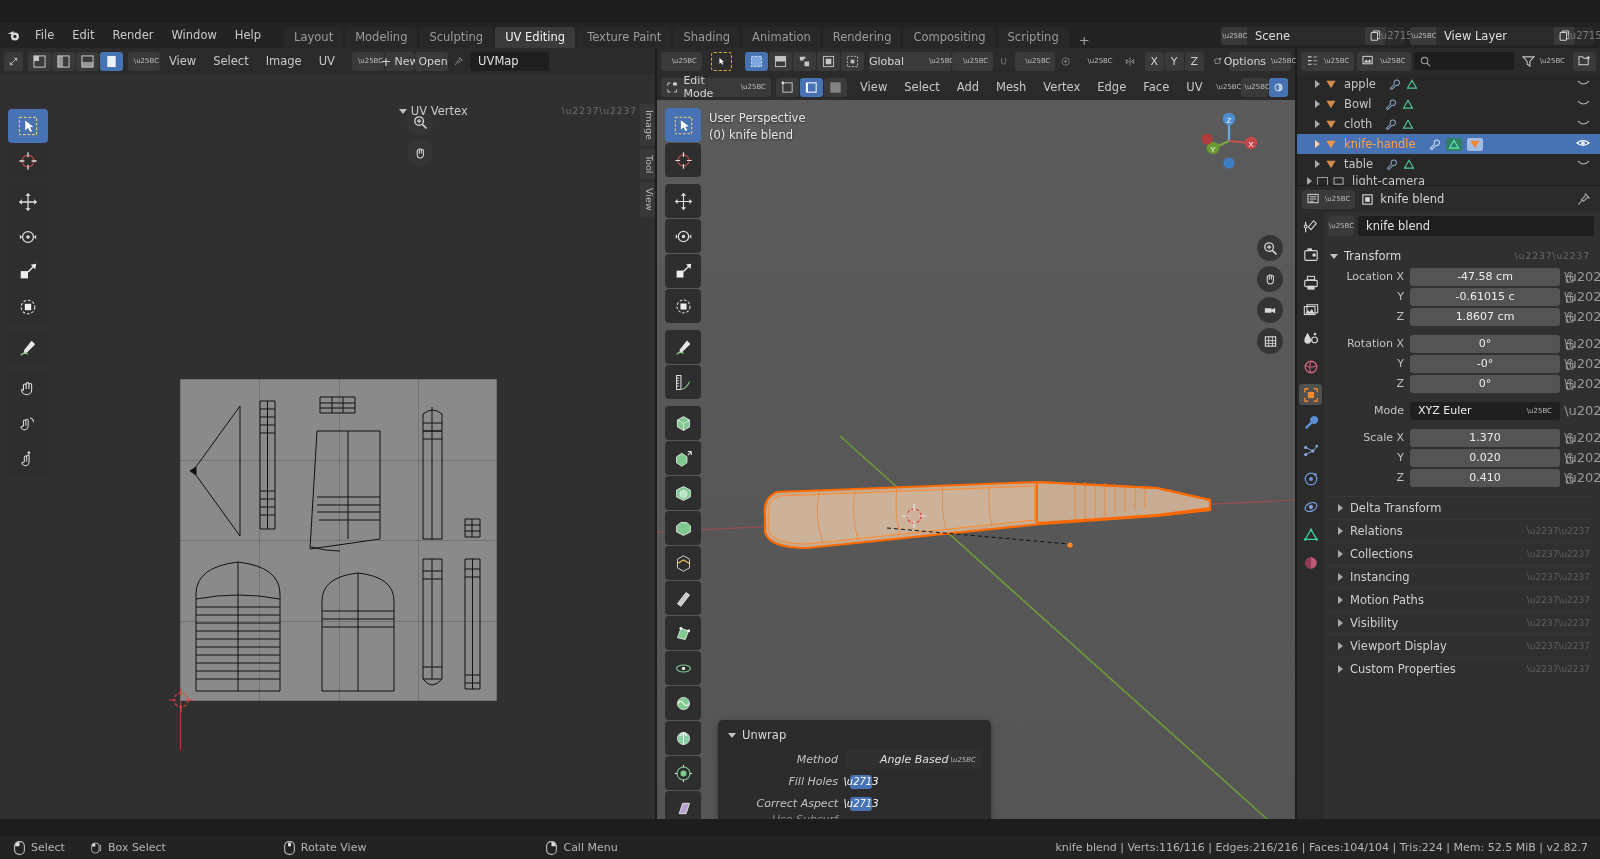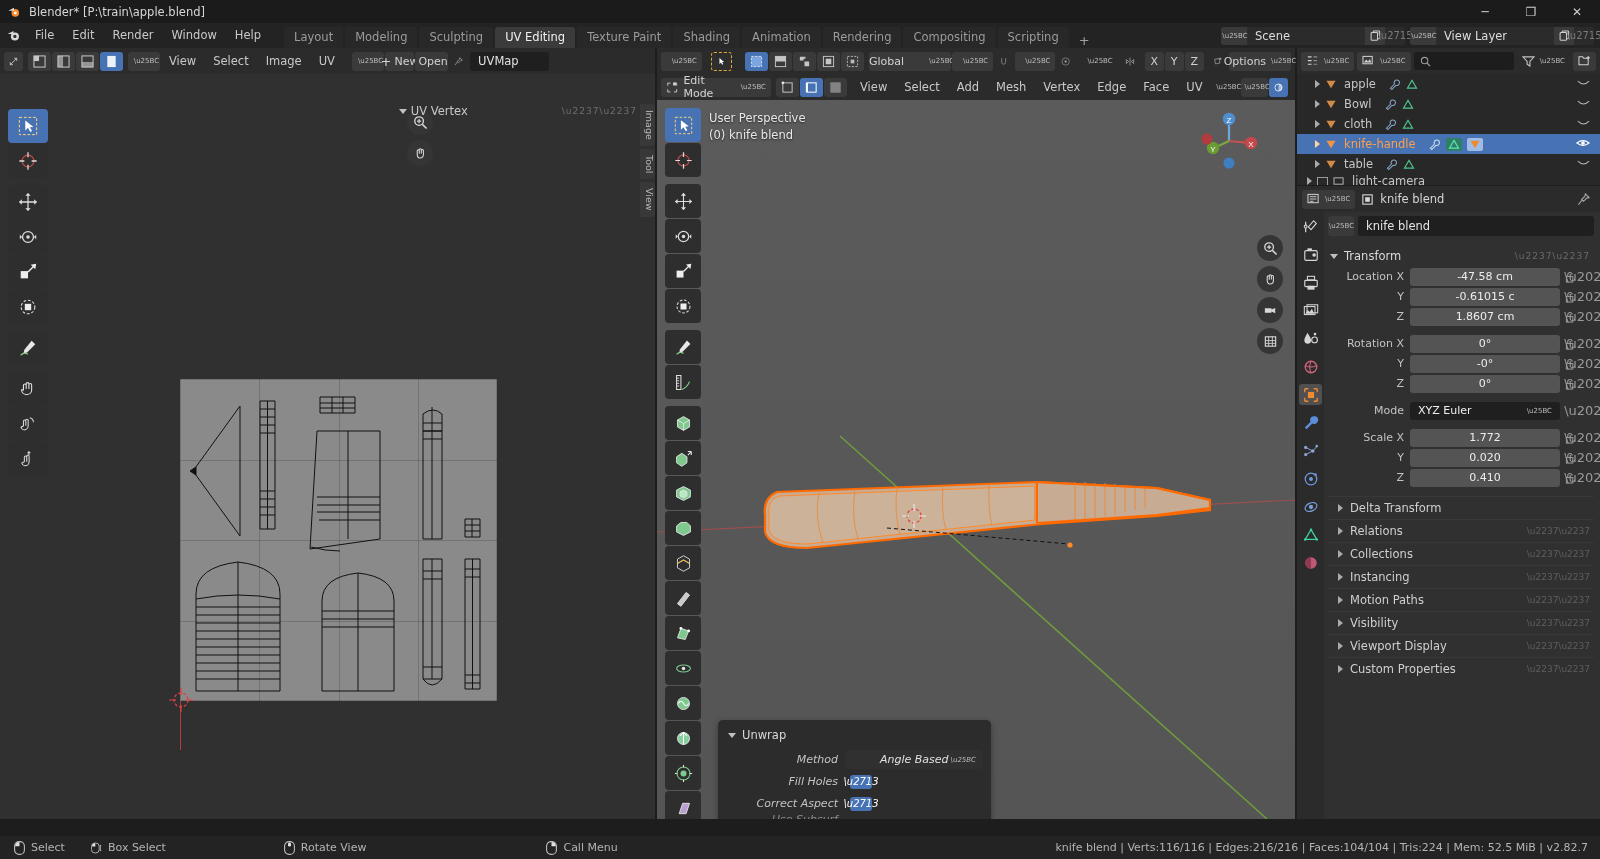--- a/index.html
+++ b/index.html
@@ -216,33 +216,20 @@
   .tri { width: 0; height: 0; border-left: 4px solid transparent;
          border-right: 4px solid transparent; border-top: 5px solid #c0c0c0; }
   .tri-r { width: 0; height: 0; border-top: 4px solid transparent;
            border-bottom: 4px solid transparent; border-left: 5px solid #aaa; }
 </style>
 </head>
 <body>
 
 <div class="app">
 
-  <div class="titlebar">
-    <svg class="blend-logo" viewBox="0 0 16 16">
-      <circle cx="9.5" cy="9" r="4.3" fill="#ff8a2b"></circle>
-      <circle cx="9.5" cy="9" r="1.7" fill="#fff"></circle>
-      <path d="M1.5 6.5 L8 3.2 L8 6.5 Z" fill="#e0e0e0"></path>
-    </svg>
-    <span class="title-text">Blender* [P:\train\apple.blend]</span>
-    <div class="win-btns">
-      <div class="win-btn">─</div>
-      <div class="win-btn">❐</div>
-      <div class="win-btn close">✕</div>
-    </div>
-  </div>
 
   <div class="topbar">
     <div class="tb-logo">
       <svg width="15" height="15" viewBox="0 0 16 16">
         <circle cx="9.5" cy="9" r="4.3" fill="#d8d8d8"></circle>
         <circle cx="9.5" cy="9" r="1.7" fill="#2b2b2b"></circle>
         <path d="M1.5 6.5 L8 3.2 L8 6.5 Z" fill="#d8d8d8"></path>
       </svg>
     </div>
     <div class="menu-item">File</div>
@@ -1327,21 +1314,21 @@
           <span class="tr-field dropdown">
             <span>XYZ Euler</span>
             <span class="dd-arrow">\u25BC</span>
           </span>
           <span class="tr-lock"></span>
           <span class="tr-dot">\u2022</span>
         </div>
         <div class="tr-gap"></div>
         <div class="tr-row">
           <span class="tr-label">Scale X</span>
-          <span class="tr-field">1.772</span>
+          <span class="tr-field">1.370</span>
           <span class="tr-lock">
             <svg width="11" height="12" viewBox="0 0 12 13">
                 <path d="M3 6 V4 a2.4 2.4 0 014.8 0" fill="none" stroke="#9a9a9a" stroke-width="1.1"></path>
                 <rect x="1.5" y="6" width="7" height="6" fill="none" stroke="#9a9a9a" stroke-width="1.1"></rect>
               </svg>
           </span>
           <span class="tr-dot">\u2022</span>
         </div>
         <div class="tr-row">
           <span class="tr-label">Y</span>

